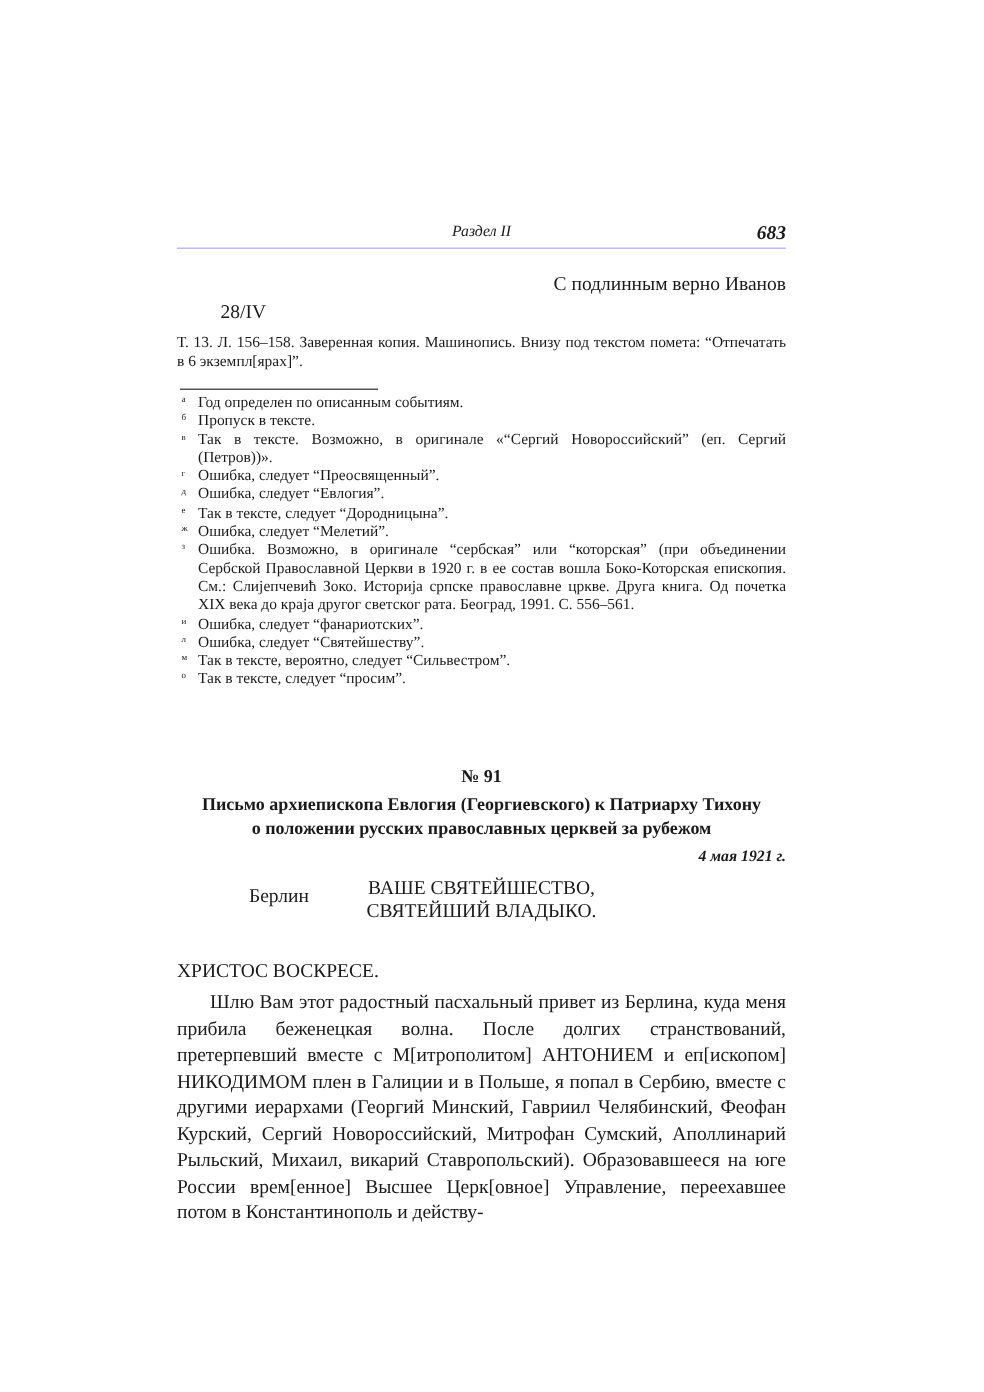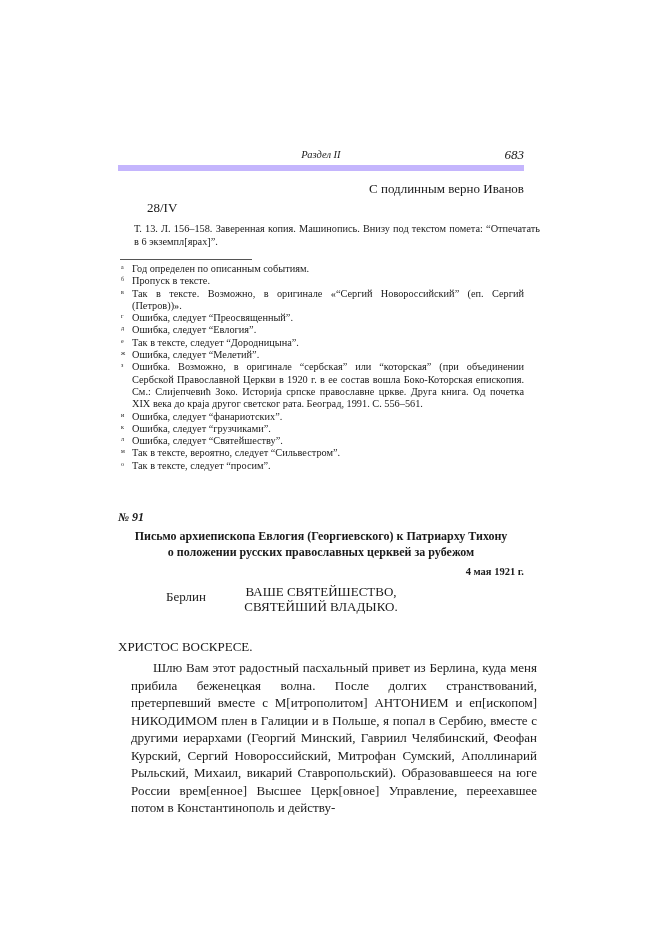--- a/index.html
+++ b/index.html
@@ -4,52 +4,52 @@
 <style>
   html, body { margin: 0; padding: 0; }
   body {
     width: 656px; height: 928px; background: #ffffff; position: relative;
     font-family: "Liberation Serif", "DejaVu Serif", serif; color: #1a1a1a;
     overflow: hidden;
   }
   .page { position: absolute; left: 118px; top: 0; width: 406px; }
   .running-head {
     position: absolute; top: 147px; left: 0; width: 406px; height: 18px;
-    border-bottom: 6px solid #c4b5fd;
+    border-bottom: 1px solid #c4b5fd;
   }
   .running-head .section {
     position: absolute; left: 0; right: 0; text-align: center;
     font-style: italic; font-size: 10.5px; top: 2px;
   }
   .running-head .pageno {
-    position: absolute; right: 0; top: 0; font-style: italic; font-weight: normal; font-size: 13px;
+    position: absolute; right: 0; top: 0; font-style: italic; font-weight: bold; font-size: 13px;
   }
   .cert { position: absolute; top: 181px; left: 0; width: 406px; text-align: right; font-size: 13px; }
   .cert-date { position: absolute; top: 200px; left: 29px; font-size: 13px; }
   .archive {
-    position: absolute; top: 222px; left: 16px; width: 406px; font-size: 10.3px; line-height: 13px;
+    position: absolute; top: 222px; left: 0; width: 406px; font-size: 10.3px; line-height: 13px;
     text-align: justify;
     font-family: Liberation Serif, serif;
   }
   .fn-sep { position: absolute; top: 259px; left: 2px; width: 132px; border-top: 1px solid #555; }
   .footnotes { position: absolute; top: 263px; left: 2px; width: 404px; font-size: 10.3px; line-height: 12.3px; }
   .fn { position: relative; padding-left: 12px; text-align: justify; }
   .fn .mark { position: absolute; left: 1px; top: -2px; font-size: 6px; }
-  .docno { position: absolute; top: 510px; left: 0; width: 406px; text-align: left; font-weight: bold; font-size: 12px; font-style: italic; }
+  .docno { position: absolute; top: 510px; left: 0; width: 406px; text-align: center; font-weight: bold; font-size: 12px; }
   .doctitle {
     position: absolute; top: 528px; left: 0; width: 406px; text-align: center; font-weight: bold;
     font-size: 12px; line-height: 16px;
   }
-  .docdate { position: absolute; top: 566px; right: 0; font-weight: bold; font-size: 10.5px; }
+  .docdate { position: absolute; top: 566px; right: 0; font-weight: bold; font-size: 10.5px; font-style: italic; }
   .place { position: absolute; top: 589px; left: 0; font-size: 13px; margin-left: 48px; }
   .salut { position: absolute; top: 584px; left: 0; width: 406px; text-align: center; font-size: 13px; line-height: 15px; }
   .greeting { position: absolute; top: 639px; left: 0; width: 406px; text-align: left; font-size: 13px; }
   .body-text {
     position: absolute; top: 659px; left: 0; width: 406px; font-size: 13px; line-height: 17.5px;
-    text-align: justify; text-indent: 22px; hyphens: manual; margin-left: 13px;
+    text-align: justify; text-indent: 22px; hyphens: manual;
   }
 </style>
 </head>
 <body>
 
 <div class="page">
 
   <div class="running-head">
     <span class="section">Раздел II</span>
     <span class="pageno">683</span>
@@ -63,21 +63,20 @@
   <div class="footnotes" id="footnotes">
       <div class="fn"><span class="mark">а</span><span>Год определен по описанным событиям.</span></div>
       <div class="fn"><span class="mark">б</span><span>Пропуск в тексте.</span></div>
       <div class="fn"><span class="mark">в</span><span>Так в тексте. Возможно, в оригинале «“Сергий Новороссийский” (еп. Сергий (Петров))».</span></div>
       <div class="fn"><span class="mark">г</span><span>Ошибка, следует “Преосвященный”.</span></div>
       <div class="fn"><span class="mark">д</span><span>Ошибка, следует “Евлогия”.</span></div>
       <div class="fn"><span class="mark">е</span><span>Так в тексте, следует “Дородницына”.</span></div>
       <div class="fn"><span class="mark">ж</span><span>Ошибка, следует “Мелетий”.</span></div>
       <div class="fn"><span class="mark">з</span><span>Ошибка. Возможно, в оригинале “сербская” или “которская” (при объединении Сербской Православной Церкви в 1920 г. в ее состав вошла Боко-Которская епископия. См.: Слијепче­вић Зоко. Историја српске православне цркве. Друга книга. Од почетка XIX века до краја дру­гог светског рата. Београд, 1991. С. 556–561.</span></div>
       <div class="fn"><span class="mark">и</span><span>Ошибка, следует “фанариотских”.</span></div>
-      <div class="fn"><span class="mark">к</span><span>Ошибка, следует “грузчиками”.</span></div>
       <div class="fn"><span class="mark">л</span><span>Ошибка, следует “Святейшеству”.</span></div>
       <div class="fn"><span class="mark">м</span><span>Так в тексте, вероятно, следует “Сильвестром”.</span></div>
       <div class="fn"><span class="mark">о</span><span>Так в тексте, следует “просим”.</span></div>
     </div>
 
   <div class="docno">№ 91</div>
   <div class="doctitle">
     <div>Письмо архиепископа Евлогия (Георгиевского) к Патриарху Тихону</div>
     <div>о положении русских православных церквей за рубежом</div>
   </div>

